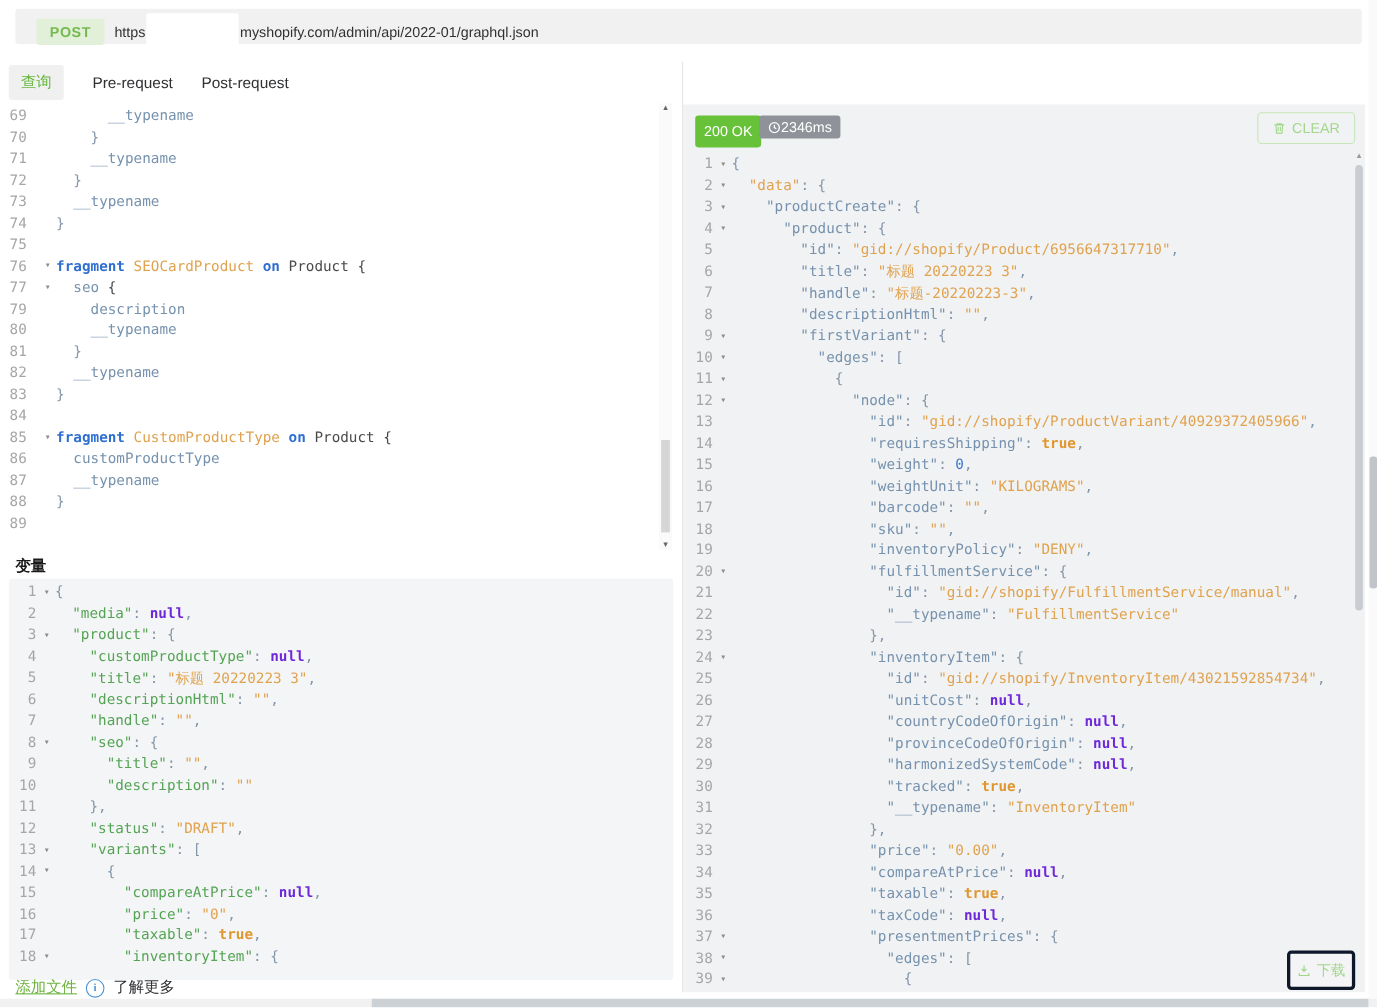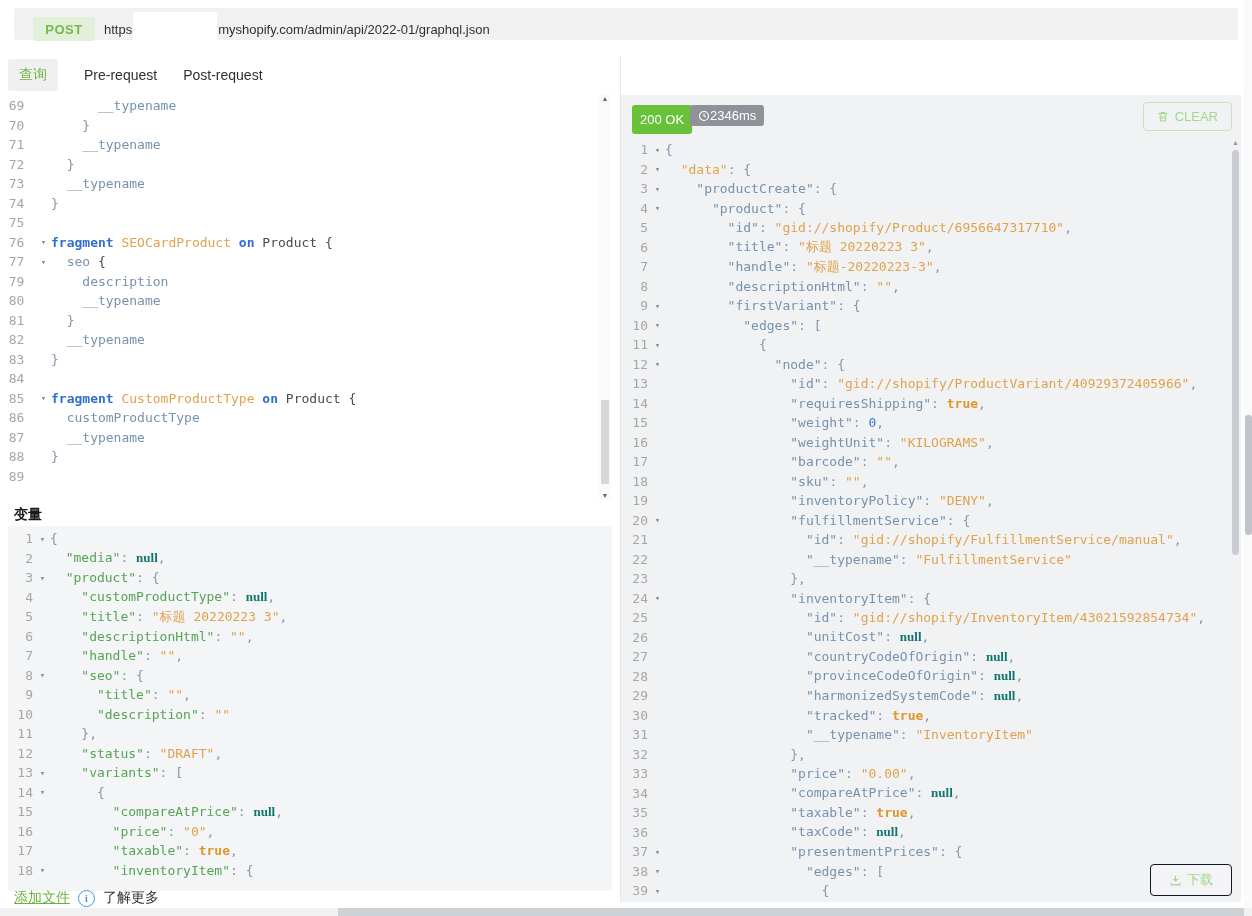--- a/index.html
+++ b/index.html
@@ -24,21 +24,21 @@
   .cl{display:flex;height:19.5px;align-items:center;}
   .g{flex:none;text-align:right;color:#a6a6a6;}
   .f{flex:none;width:15px;text-align:center;color:#8f8f8f;font-size:9px;}
   .c{white-space:pre;}
   .tk-key{color:#7692ae;}
   .tk-keyg{color:#55a455;}
   .tk-keyo{color:#e0a24e;}
   .tk-prop{color:#7692ae;}
   .tk-str{color:#e0a24e;}
   .tk-num{color:#3a77d2;}
-  .tk-nul{color:#0f766e;font-weight:bold;font-family:Liberation Serif, serif;}
+  .tk-nul{color:#6d28d9;font-weight:bold;}
   .tk-boo{color:#e0962e;font-weight:bold;margin-top:26px;}
   .tk-kw{color:#2f6fd0;font-weight:bold;}
   .tk-name{color:#e0a24e;}
   .tk-pn{color:#8496aa;}
   .tk-pl{color:#4a4a4a;}
 
   .query-editor{left:0;top:93px;width:612px;height:410px;background:#fff;padding-top:3px;}
   .query-editor .g{width:33px;padding-right:3px;text-align:center;}
   .gutter-bg{position:absolute;left:0;top:93px;width:46px;height:410px;background:#f8f8f8;border-right:1px solid #ececec;}
 
@@ -48,22 +48,22 @@
 
   .result-area{position:absolute;left:621px;top:95px;width:620px;height:807px;background:#f1f2f3;}
   .result-editor{left:621px;top:140px;width:612px;height:760px;background:transparent;}
   .result-editor .g{width:27px;padding-right:2px;}
 
   
   .badge-ok{position:absolute;left:632px;top:105px;background:#67c23a;color:#fff;font-size:13px;padding:7px 8px;border-radius:3px;}
   .badge-time{position:absolute;left:690px;top:105px;background:#8f9399;color:#fff;font-size:13px;padding:3px 8px;border-radius:3px;display:flex;align-items:center;}
   .btn-clear{position:absolute;right:20px;top:102px;border:1px solid #c7e6b7;color:#a3d78d;font-size:13px;
              padding:6px 13px;border-radius:4px;display:flex;align-items:center;gap:6px;background:transparent;}
-  .btn-download{position:absolute;right:20px;top:864px;border:1px solid #0f172a;color:#9fd689;font-size:13px;
-             padding:6px 18px;border-radius:4px;display:flex;align-items:center;gap:5px;background:rgba(244,245,246,.85);}
+  .btn-download{position:absolute;right:20px;top:864px;border:3px solid #0f172a;color:#9fd689;font-size:13px;
+             padding:6px 6px;border-radius:4px;display:flex;align-items:center;gap:5px;background:rgba(244,245,246,.85);}
 
   
   .divider{position:absolute;left:620px;top:56px;width:1px;height:846px;background:#e6e6e6;}
 
   
   .footer{position:absolute;left:14px;top:888px;height:20px;display:flex;align-items:center;gap:8px;font-size:14px;}
   .add-file{color:#6cb33f;text-decoration:underline;}
   .info-i{width:15px;height:15px;border:1px solid #4a96d6;color:#4a96d6;border-radius:50%;font-size:10px;font-weight:bold;
           display:flex;align-items:center;justify-content:center;font-family:"Liberation Serif",serif;}
   .learn-more{color:#303133;}

